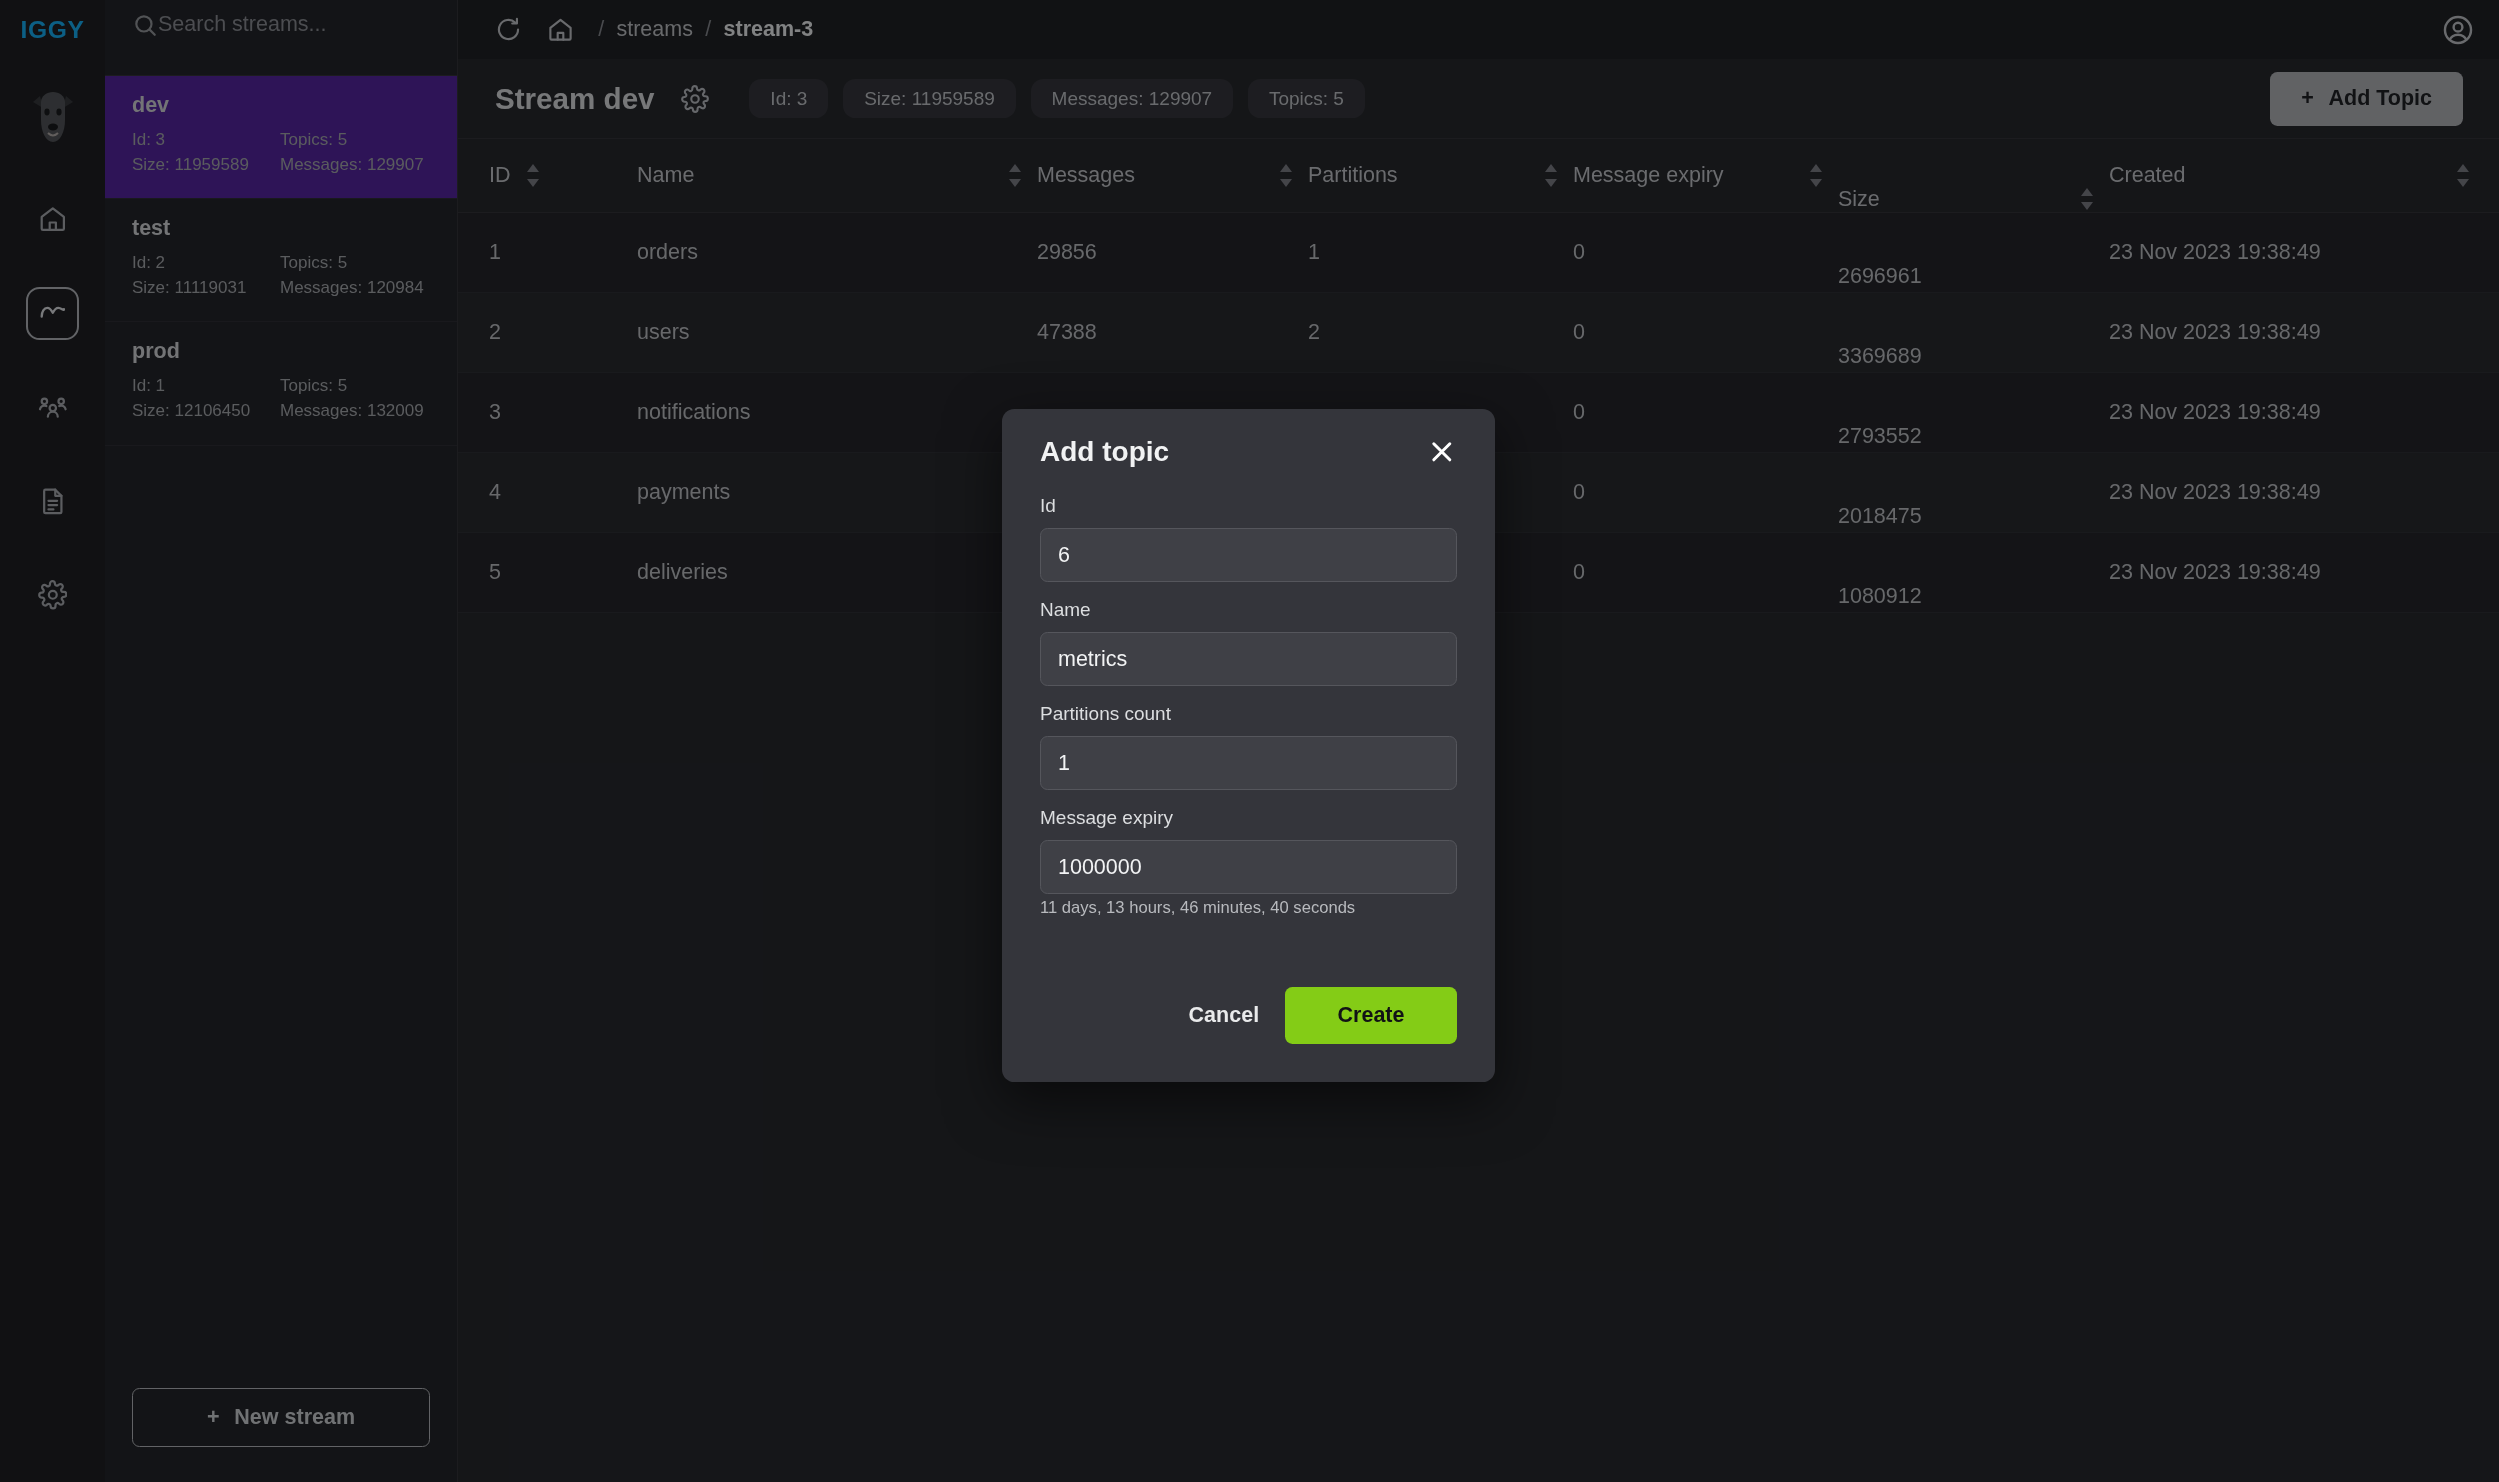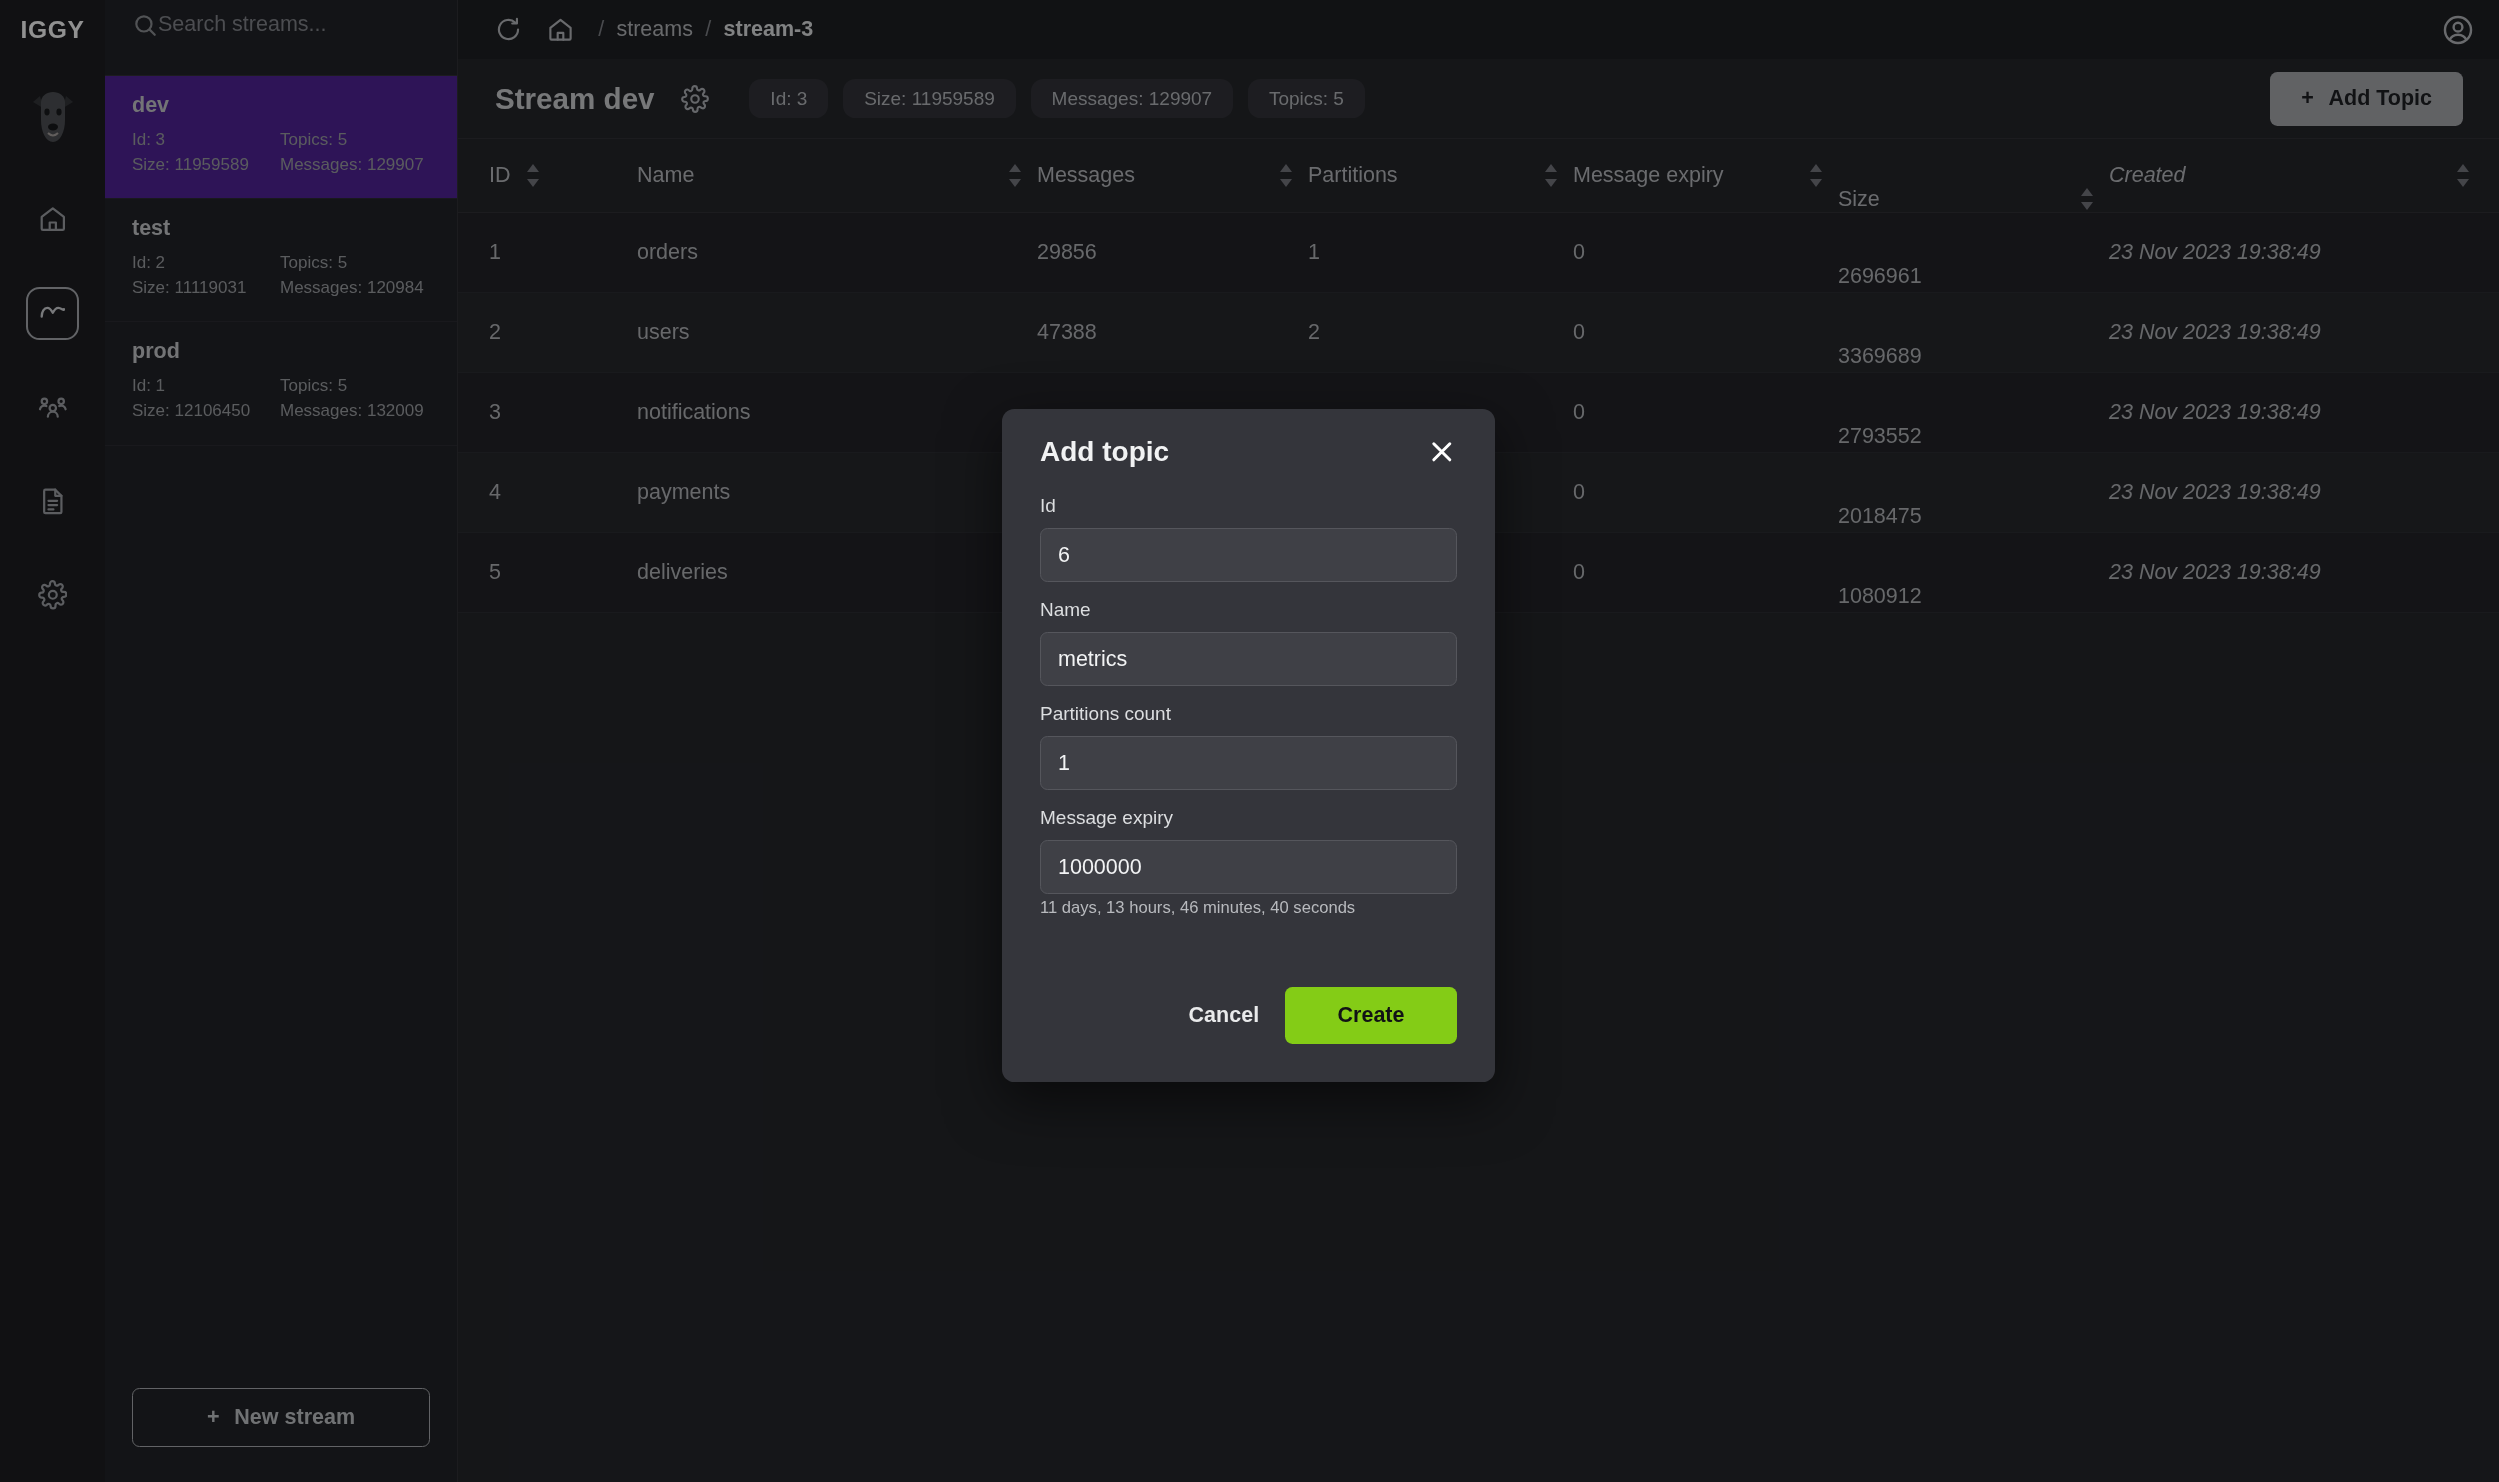--- a/index.html
+++ b/index.html
@@ -14,21 +14,21 @@
   
   .rail {
     width: 105px; height: 1483px;
     background: #16171b;
     display: flex; flex-direction: column; align-items: center;
     flex: none;
   }
   .brand {
     height: 59px; width: 100%;
     display: flex; align-items: center; justify-content: center;
-    color: #ffffff; font-size: 24.6px; font-weight: bold; letter-spacing: 0.6px;
+    color: #0ea5e9; font-size: 24.6px; font-weight: bold; letter-spacing: 0.6px;
   }
   .dog-logo { margin-top: 24.6px; width: 68px; height: 68px; display:flex; align-items:center; justify-content:center; }
   .rail-icon {
     width: 53px; height: 53px; margin-top: 41px;
     display: flex; align-items: center; justify-content: center;
     border-radius: 13.5px; color: #9ea1a6;
   }
   .rail-icon.active { border: 2.5px solid #a9acb1; color: #d2d4d7; }
   .rail-icon svg { width: 29.6px; height: 29.6px; }
 
@@ -113,21 +113,21 @@
     border-bottom: 1.2px solid #26272d; color: #b2b5b9; font-size: 21.5px;
   }
   .tbl-row.odd { background: #1c1d22; }
   .tbl-row.even { background: #202126; }
   .c-id   { width: 179px; padding-left: 31px; flex: none; }
   .c-name { width: 400px; flex: none; }
   .c-msg  { width: 271px; flex: none; }
   .c-part { width: 265px; flex: none; }
   .c-exp  { width: 265px; flex: none; }
   .c-size { width: 271px; flex: none; margin-top: 47px; }
-  .c-created { flex: 1; font-style: italic; }
+  .c-created { flex: 1; }
   .sorter {
     display: inline-flex; flex-direction: column; gap: 6.2px;
     margin-left: 16px; vertical-align: middle; cursor: pointer;
   }
   .sorter i { display: block; width: 0; height: 0; border-left: 6.8px solid transparent; border-right: 6.8px solid transparent; }
   .sorter i.up { border-bottom: 8.6px solid #73767c; }
   .sorter i.dn { border-top: 8.6px solid #73767c; }
   .hcell { display: flex; align-items: center; }
 
   

